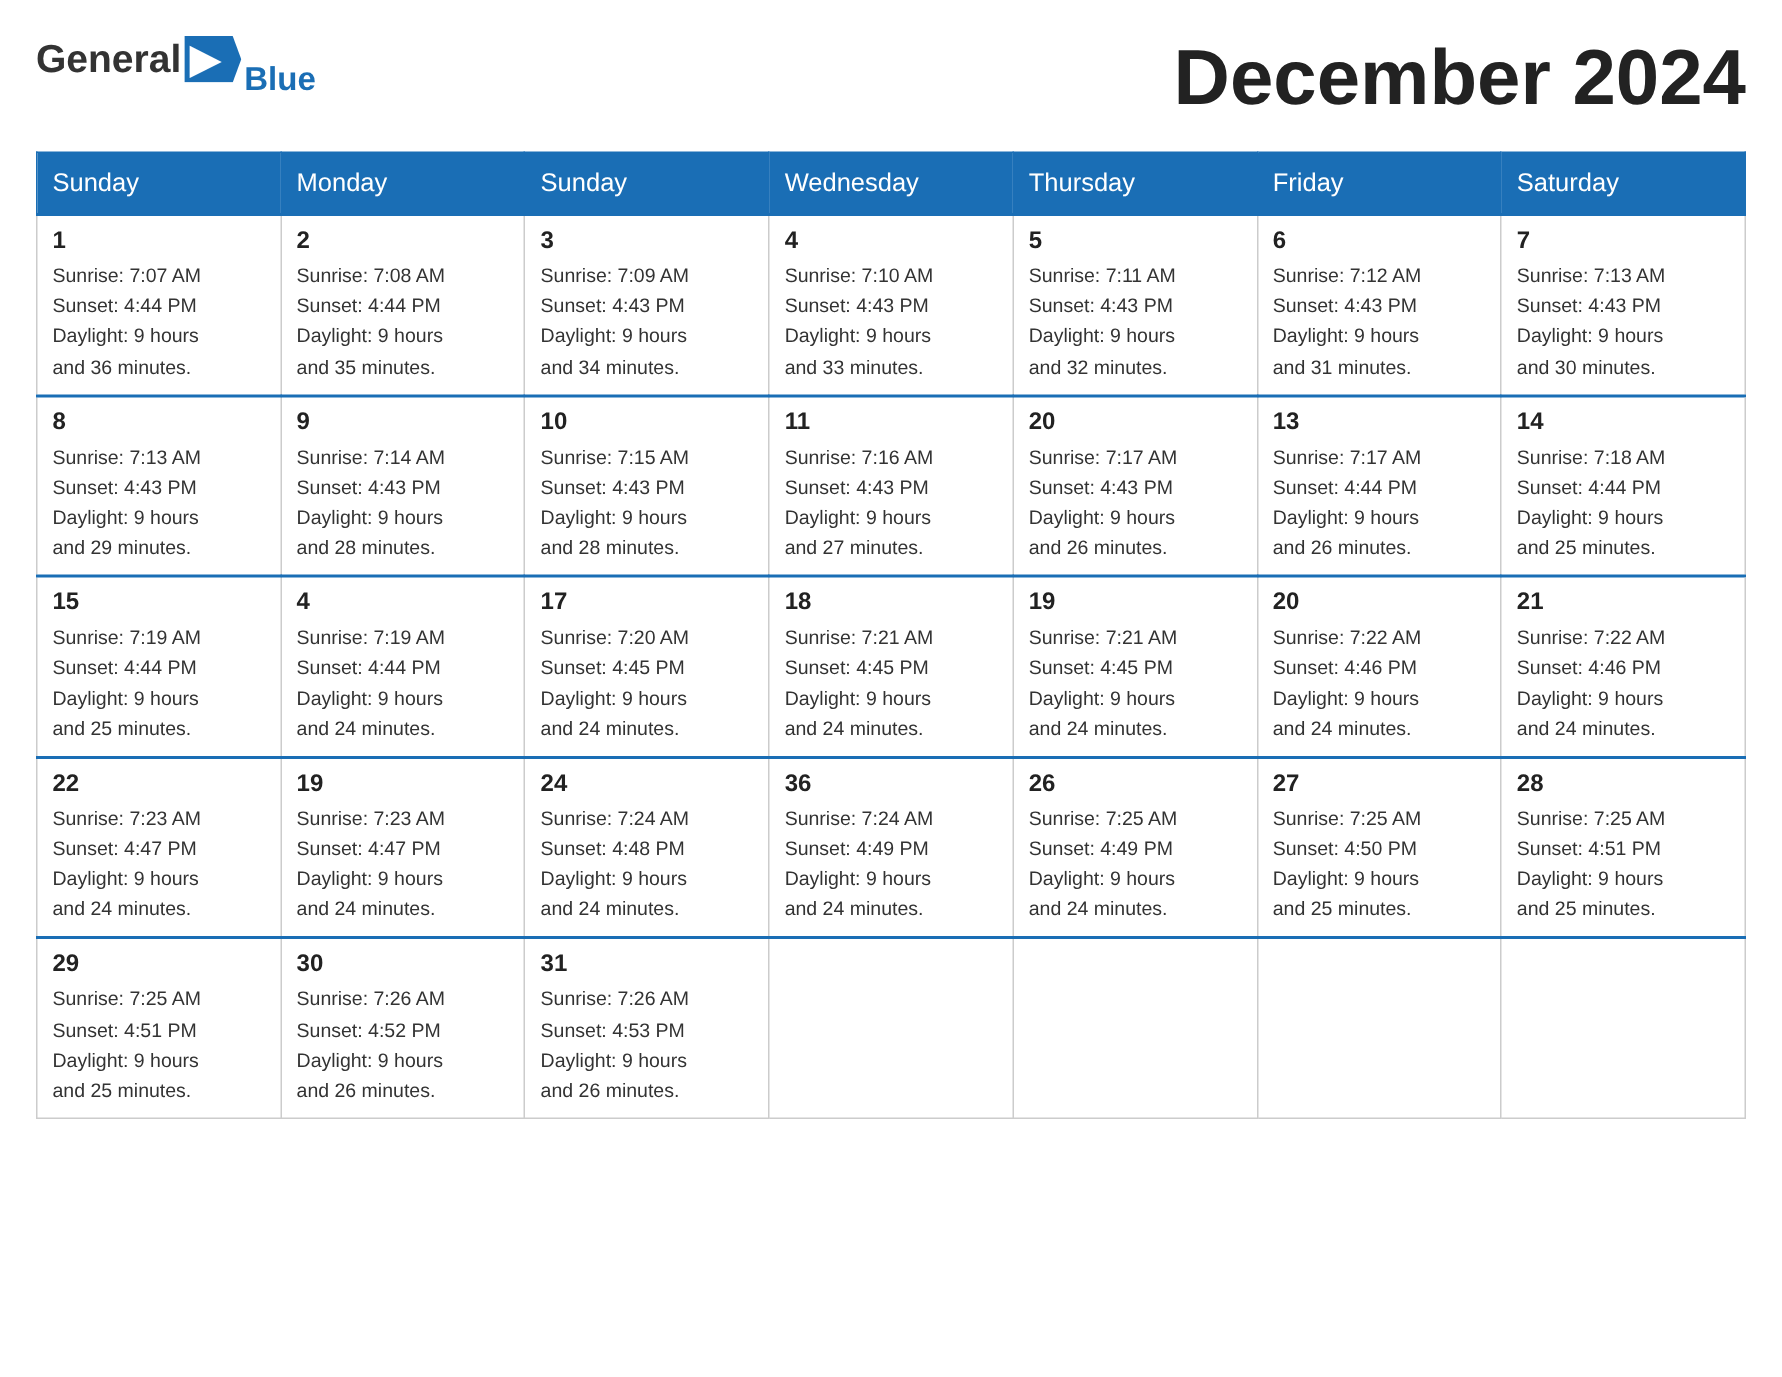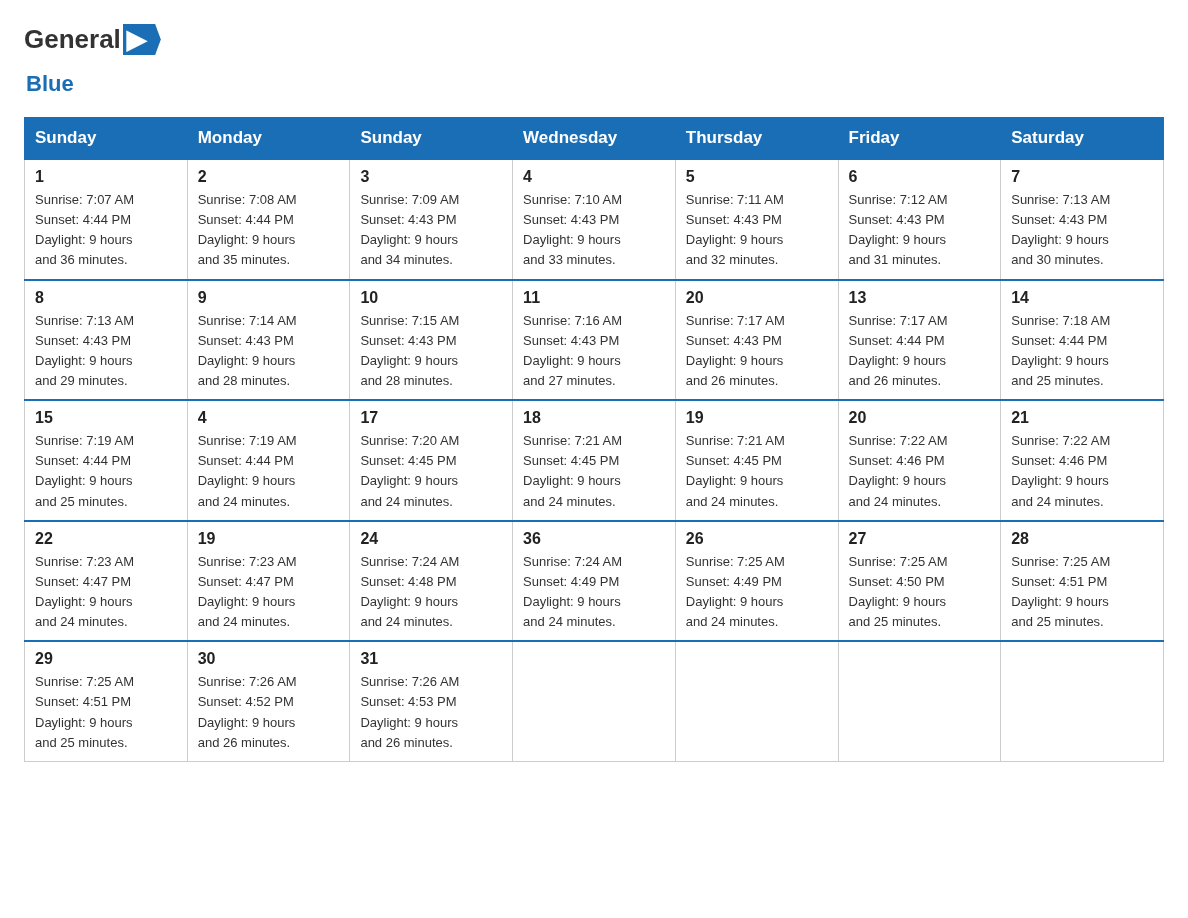--- a/index.html
+++ b/index.html
@@ -11,21 +11,21 @@
       min-height: 918px;
     }
     .header {
       display: flex;
       justify-content: space-between;
       align-items: flex-start;
       margin-bottom: 20px;
     }
     .logo {
       display: flex;
-      flex-direction: column;
+      flex-direction: row;
       align-items: flex-start;
     }
     .logo-text {
       display: flex;
       align-items: center;
     }
     .logo-general {
       font-size: 26px;
       font-weight: bold;
       color: #333;
@@ -63,21 +63,21 @@
     }
     .calendar {
       width: 100%;
       border-collapse: collapse;
       border: 1px solid #aaa;
     }
     .calendar th {
       background: #1a6eb5;
       color: white;
       font-size: 17px;
-      font-weight: bold;
+      font-weight: normal;
       padding: 10px 10px;
       text-align: left;
       border: 1px solid #1a6eb5;
     }
     .calendar td {
       vertical-align: top;
       padding: 8px 10px;
       border: 1px solid #ccc;
       width: 14.28%;
       min-height: 110px;
@@ -112,20 +112,21 @@
 
 <div class="header">
   <div class="logo">
     <div class="logo-text">
       <span class="logo-general">General</span>
       <span class="logo-blue-box">▶</span>
     </div>
     <span class="logo-blue-text">Blue</span>
   </div>
   <div class="title-area">
+    <div class="month-title">December 2024</div>
   </div>
 </div>
 
 <table class="calendar">
   <thead>
     <tr>
       <th>Sunday</th>
       <th>Monday</th>
       <th>Sunday</th>
       <th>Wednesday</th>

